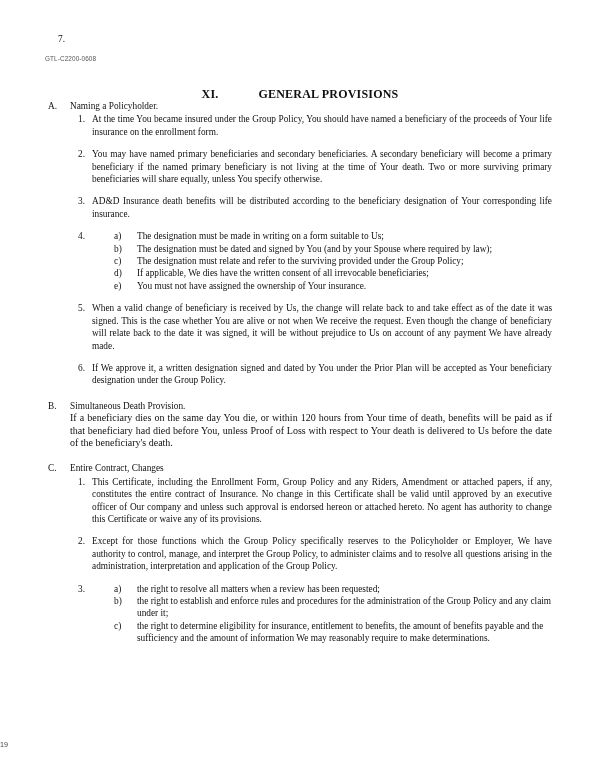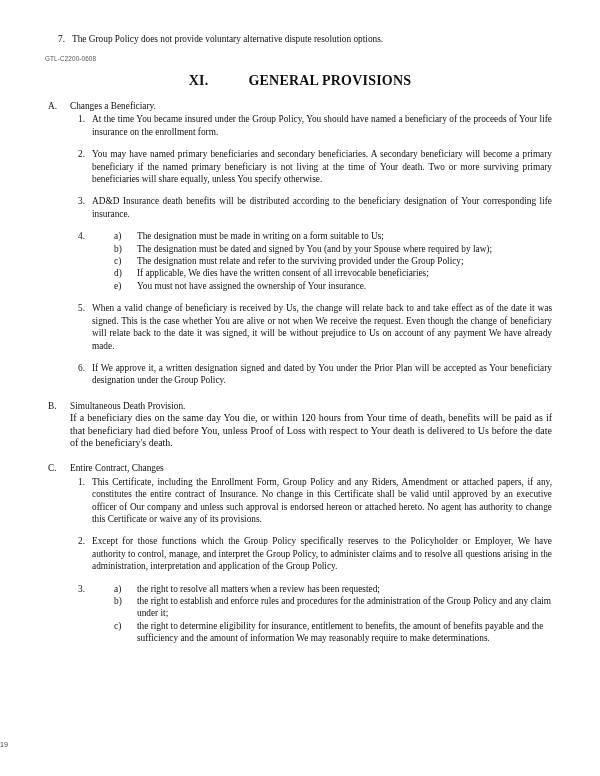--- a/index.html
+++ b/index.html
@@ -50,24 +50,24 @@
     line-height: 8px;
     color: #555;
     font-family: "Liberation Sans", "DejaVu Sans", sans-serif;
     letter-spacing: 0.1px;
   }
 
   
   .section-heading {
     position: absolute;
     left: 0;
-    top: 73px;
+    top: 87px;
     width: 600px;
     text-align: center;
-    font-size: 14px;
+    font-size: 12px;
     font-weight: bold;
     letter-spacing: 0.2px;
   }
   .section-heading .rn { margin-right: 40px; }
 
   
   .body {
     position: absolute;
     left: 48px;
     top: 100px;
@@ -151,35 +151,34 @@
     font-family: "Liberation Sans", "DejaVu Sans", sans-serif;
   }
 </style>
 </head>
 <body>
 
 <div class="page">
 
   <div class="carry-item">
     <span class="num">7.</span>
-    <span>The Group Policy does not provide voluntary alternative dispute resolution options.</span>
   </div>
 
   <div class="form-code">GTL-C2200-0608</div>
 
   <div class="section-heading">
     <span class="rn">XI.</span><span>GENERAL PROVISIONS</span>
   </div>
 
   <div class="body">
 
     <div class="lettered-block">
       <div class="lettered-head">
         <span class="ltr">A.</span>
-        <span>Changes a Beneficiary.</span>
+        <span>Naming a Policyholder.</span>
       </div>
 
       <div class="num-item tight">
         <span class="num">1.</span>
         <span>At the time You became insured under the Group Policy, You should have named a beneficiary of the proceeds of Your life insurance on the enrollment form.</span>
       </div>
 
       <div class="num-item">
         <span class="num">2.</span>
         <span>You may have named primary beneficiaries and secondary beneficiaries. A secondary beneficiary will become a primary beneficiary if the named primary beneficiary is not living at the time of Your death.  Two or more surviving primary beneficiaries will share equally, unless You specify otherwise.</span>

